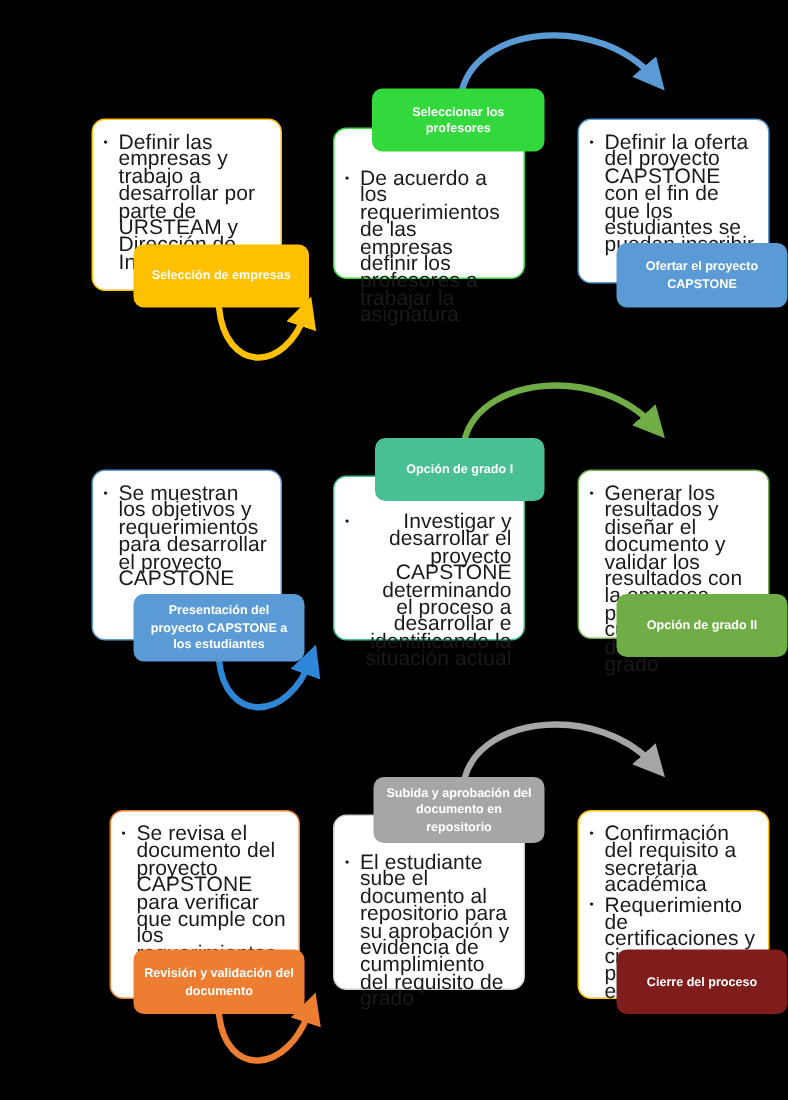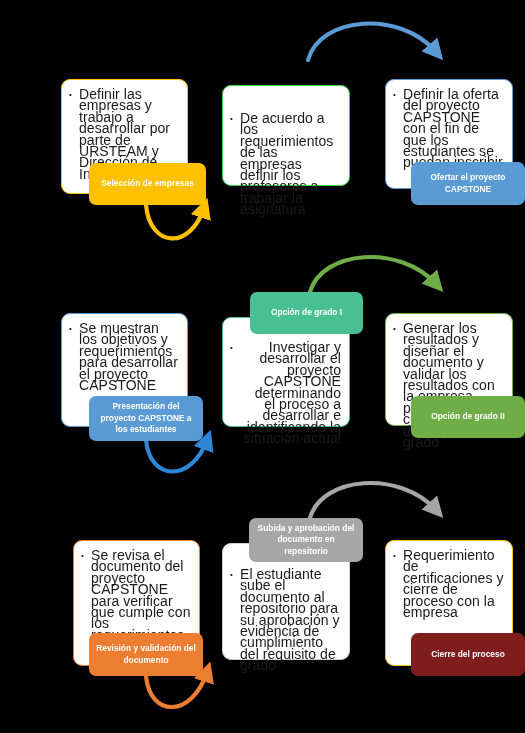--- a/index.html
+++ b/index.html
@@ -150,20 +150,23 @@
   </div>
   <div class="chip fill-amber" style="left:89px; top:163px; width:117px; height:42px;">
     <span>Selección de empresas</span>
   </div>
 
   <div class="card bd-green" style="left:222px; top:85px; width:128px; height:101px;">
     <ul class="card-body" style="padding-top:27px;">
       <li class="bullet-item">De acuerdo a los requerimientos de las empresas definir los profesores a trabajar la asignatura</li>
     </ul>
   </div>
+  <div class="chip fill-green" style="left:248px; top:59px; width:115px; height:42px;">
+    <span>Seleccionar los profesores</span>
+  </div>
 
   <div class="card bd-blue" style="left:385px; top:79px; width:128px; height:110px;">
     <ul class="card-body">
       <li class="bullet-item">Definir la oferta del proyecto CAPSTONE con el fin de que los estudiantes se puedan inscribir</li>
     </ul>
   </div>
   <div class="chip fill-blue" style="left:411px; top:162px; width:114px; height:43px;">
     <span>Ofertar el proyecto CAPSTONE</span>
   </div>
 
@@ -207,20 +210,21 @@
     <ul class="card-body" style="padding-top:25px;">
       <li class="bullet-item">El estudiante sube el documento al repositorio para su aprobación y evidencia de cumplimiento del requisito de grado</li>
     </ul>
   </div>
   <div class="chip fill-gray" style="left:249px; top:518px; width:114px; height:44px;">
     <span>Subida y aprobación del documento en repositorio</span>
   </div>
 
   <div class="card bd-yellow" style="left:385px; top:540px; width:128px; height:126px;">
     <ul class="card-body">
+      <li class="bullet-item">Confirmación del requisito a secretaria académica</li>
       <li class="bullet-item">Requerimiento de certificaciones y cierre de proceso con la empresa</li>
     </ul>
   </div>
   <div class="chip fill-yellow" style="left:411px; top:633px; width:114px; height:43px;">
     <span>Cierre del proceso</span>
   </div>
 
 </div>
 
 </body></html>

